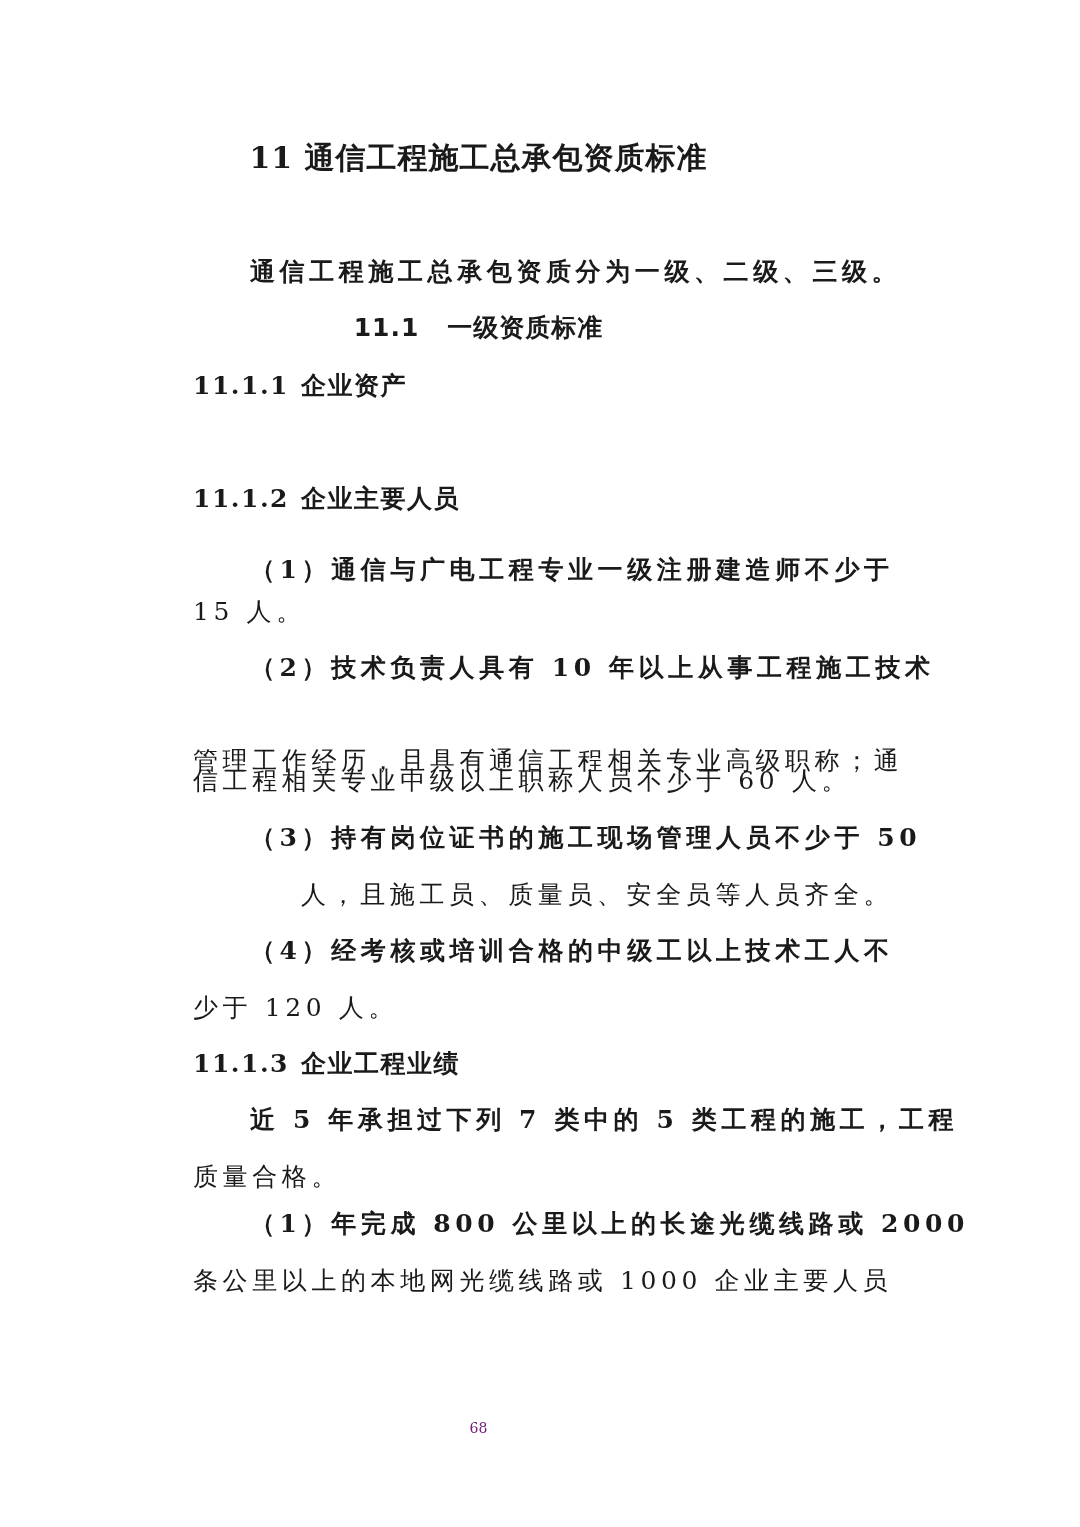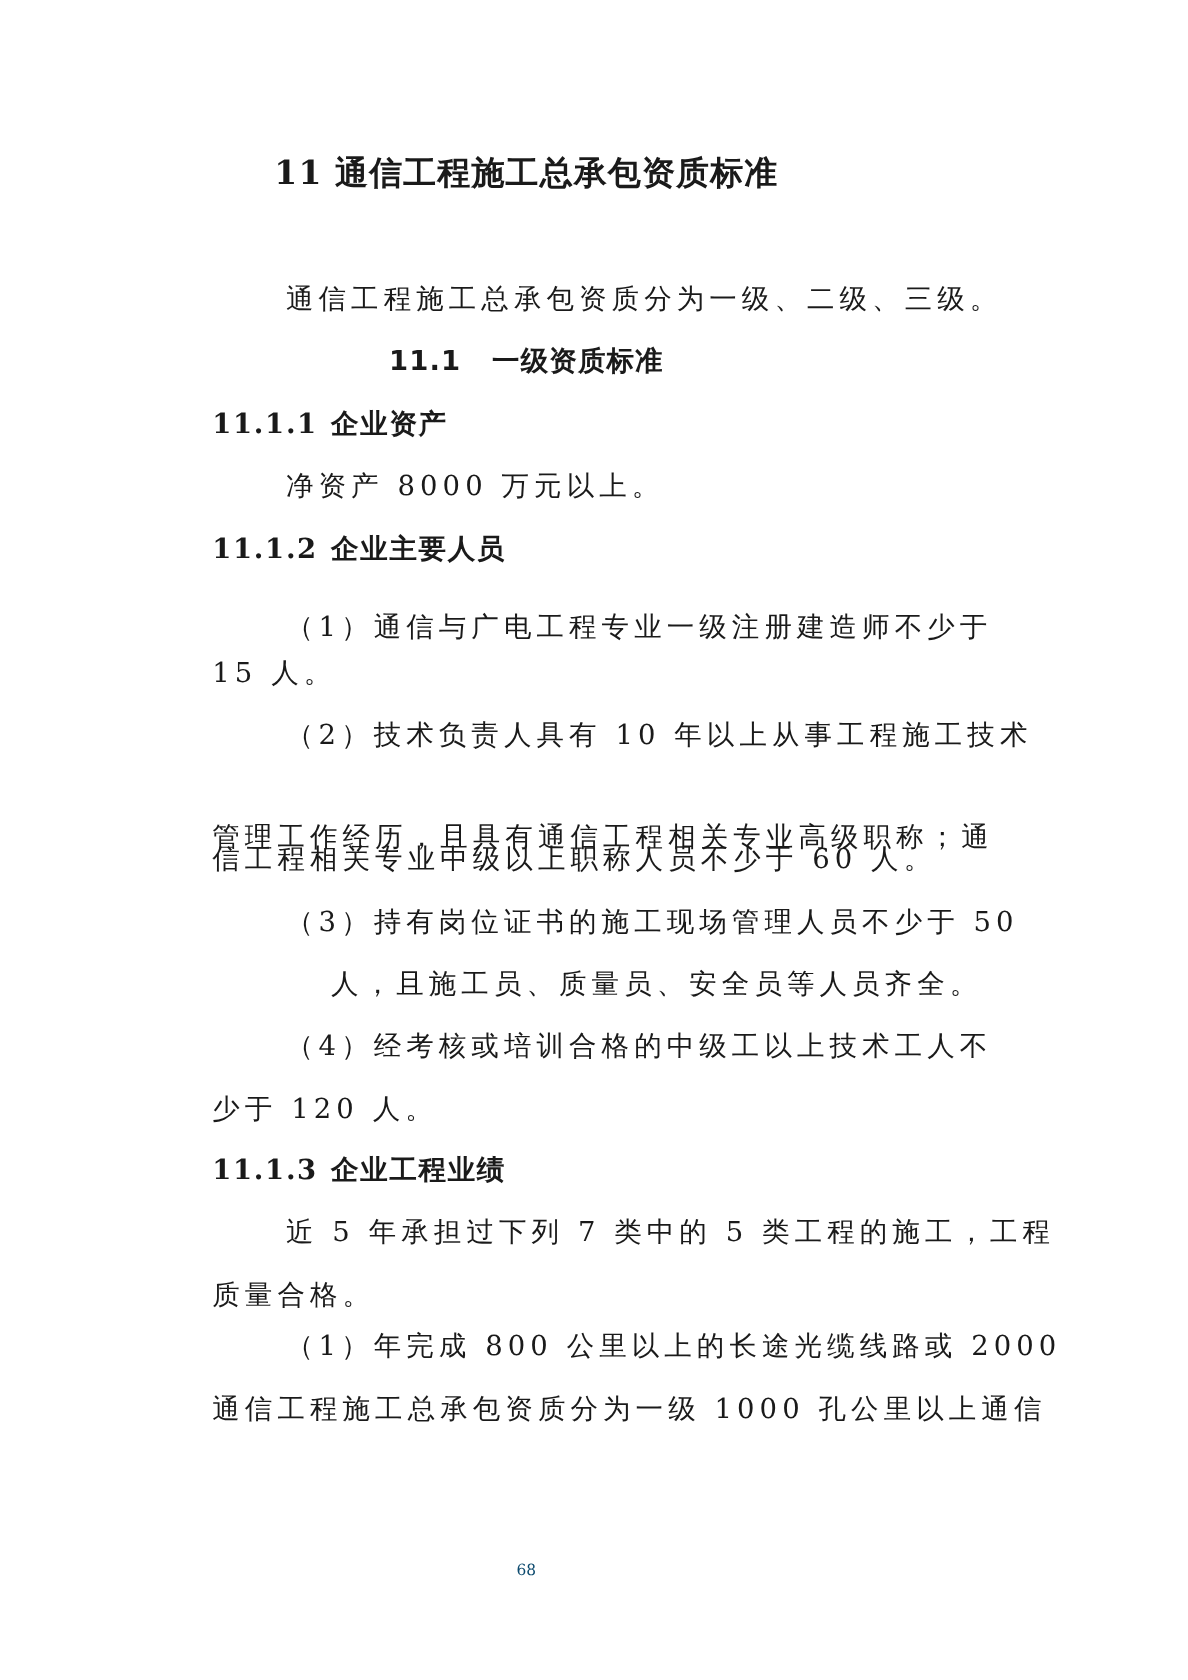--- a/index.html
+++ b/index.html
@@ -33,21 +33,21 @@
   }
   .line {
     position: absolute;
     left: 193px;
     width: 700px;
     font-size: 25px;
     letter-spacing: 4.6px;
     line-height: 36px;
     white-space: nowrap;
   }
-  .indent { left: 260px; }
+  .indent { left: 250px; font-weight: bold; }
   .heading-center {
     position: absolute;
     left: 0; right: 0;
     text-align: center;
     font-family: "DejaVu Sans", "Liberation Sans", sans-serif;
     font-weight: bold;
     font-size: 25px;
     letter-spacing: 1px;
     line-height: 36px;
   }
@@ -62,56 +62,55 @@
     white-space: nowrap;
   }
   .subheading .num { margin-right: 12px; }
   .page-number {
     position: absolute;
     left: 0; right: 0;
     top: 1418px;
     text-align: center;
     font-size: 14px;
     line-height: 20px;
-    color: #0c4a6e;
+    color: #701a75;
   }
 </style>
 </head>
 <body>
 
 <div class="page">
 
   <div class="title">11  通信工程施工总承包资质标准</div>
 
   <div class="line indent" style="top:254px;">通信工程施工总承包资质分为一级、二级、三级。</div>
 
   <div class="heading-center" style="top:310px;">
     <span>11.1</span><span class="gap"></span><span>一级资质标准</span>
   </div>
 
   <div class="subheading" style="top:368px;">
     <span class="num">11.1.1</span><span>企业资产</span>
   </div>
-  <div class="line indent" style="top:424px;">净资产 8000 万元以上。</div>
 
   <div class="subheading" style="top:481px;">
     <span class="num">11.1.2</span><span>企业主要人员</span>
   </div>
   <div class="line indent" style="top:537px;margin-top:15px;">（1）通信与广电工程专业一级注册建造师不少于</div>
   <div class="line" style="top:594px;">15 人。</div>
   <div class="line indent" style="top:650px;">（2）技术负责人具有 10 年以上从事工程施工技术</div>
   <div class="line" style="top:743px;">管理工作经历，且具有通信工程相关专业高级职称；通</div>
   <div class="line" style="top:763px;">信工程相关专业中级以上职称人员不少于 60 人。</div>
   <div class="line indent" style="top:820px;">（3）持有岗位证书的施工现场管理人员不少于 50</div>
   <div class="line" style="top:877px;text-align:right;">人，且施工员、质量员、安全员等人员齐全。</div>
   <div class="line indent" style="top:933px;">（4）经考核或培训合格的中级工以上技术工人不</div>
   <div class="line" style="top:990px;">少于 120 人。</div>
 
   <div class="subheading" style="top:1046px;">
     <span class="num">11.1.3</span><span>企业工程业绩</span>
   </div>
   <div class="line indent" style="top:1102px;">近 5 年承担过下列 7 类中的 5 类工程的施工，工程</div>
   <div class="line" style="top:1159px;">质量合格。</div>
   <div class="line indent" style="top:1206px;">（1）年完成 800 公里以上的长途光缆线路或 2000</div>
-  <div class="line" style="top:1263px;">通信工程施工总承包资质分为一级 1000 孔公里以上通信</div>
+  <div class="line" style="top:1263px;">条公里以上的本地网光缆线路或 1000 企业主要人员</div>
 
   <div class="page-number">68</div>
 </div>
 
 </body></html>

